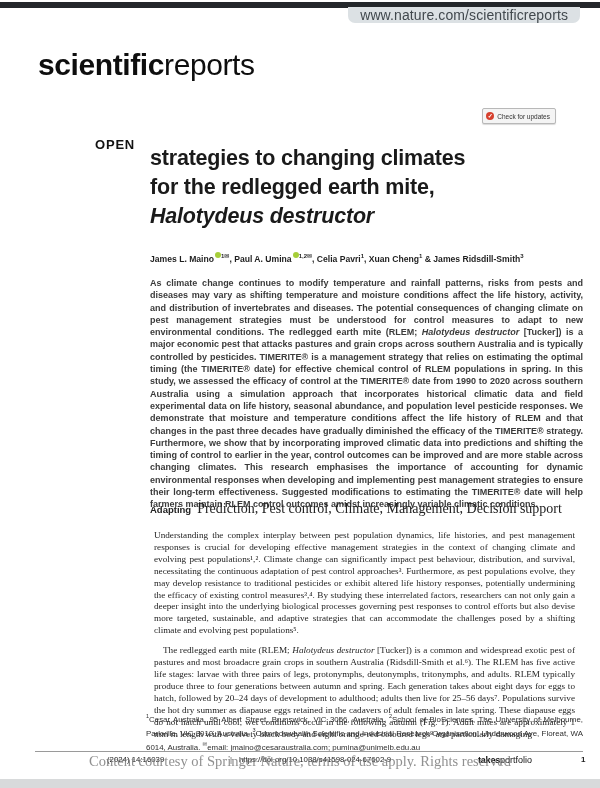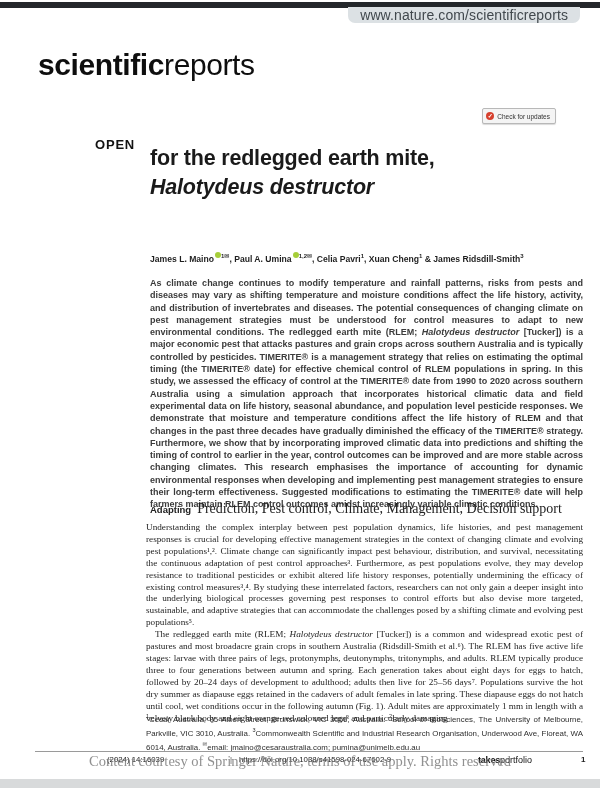--- a/index.html
+++ b/index.html
@@ -43,21 +43,21 @@
   }
   .abstract .italic{font-style:italic;}
   .keywords{position:absolute;left:150px;top:501px;width:433px;font-size:9.5px;color:#222;}
   .keywords .kw-label{font-weight:700;font-family:"Liberation Sans",sans-serif;margin-right:6px;}
   .keywords .kw-text{font-family:Liberation Serif, serif;font-size:14px;}
   .body-text{
     position:absolute;left:146px;top:522px;width:437px;
     font-family:"Liberation Serif",serif;font-size:9.2px;line-height:11.9px;
     color:#1e1e1e;text-align:justify;
   }
-  .body-text p{margin:0;}
+  .body-text p{margin:8px;}
   .body-text p.indent{text-indent:9px;}
   .body-text .italic{font-style:italic;}
   .affiliations{
     position:absolute;left:146px;top:711px;width:437px;
     font-size:7.9px;line-height:10.6px;color:#2e2e2e;text-align:justify;
   }
   .affiliations sup{font-size:5.5px;}
   .footer-rule{position:absolute;left:35px;top:751px;width:548px;height:1px;background:#9a9a9a;}
   .footer{position:absolute;left:0;top:755px;width:600px;height:12px;font-size:7.8px;color:#222;}
   .footer .journal{position:absolute;left:35px;font-weight:400;margin-top:38px;}
@@ -88,20 +88,21 @@
 </div>
 
 <div class="check-badge">
   <span class="dot">✓</span>
   <span class="txt">Check for updates</span>
 </div>
 
 <div class="open-label">OPEN</div>
 
 <h1 class="title">
+  <span class="line">strategies to changing climates</span>
   <span class="line">for the redlegged earth mite,</span>
   <span class="line italic">Halotydeus destructor</span>
 </h1>
 
 <div class="authors">
   <span>James L. Maino</span><span class="orcid"></span><sup><span>1</span><span class="mailglyph">✉</span></sup><span>, </span><span>Paul A. Umina</span><span class="orcid"></span><sup><span>1,2</span><span class="mailglyph">✉</span></sup><span>, </span><span>Celia Pavri</span><sup><span>1</span></sup><span>, </span><span>Xuan Cheng</span><sup><span>1</span></sup><span> &amp; </span><span>James Ridsdill-Smith</span><sup><span>3</span></sup>
 </div>
 
 <div class="abstract"><span>As climate change continues to modify temperature and rainfall patterns, risks from pests and diseases may vary as shifting temperature and moisture conditions affect the life history, activity, and distribution of invertebrates and diseases. The potential consequences of changing climate on pest management strategies must be understood for control measures to adapt to new environmental conditions. The redlegged earth mite (RLEM; </span><span class="italic">Halotydeus destructor</span><span> [Tucker]) is a major economic pest that attacks pastures and grain crops across southern Australia and is typically controlled by pesticides. TIMERITE® is a management strategy that relies on estimating the optimal timing (the TIMERITE® date) for effective chemical control of RLEM populations in spring. In this study, we assessed the efficacy of control at the TIMERITE® date from 1990 to 2020 across southern Australia using a simulation approach that incorporates historical climatic data and field experimental data on life history, seasonal abundance, and population level pesticide responses. We demonstrate that moisture and temperature conditions affect the life history of RLEM and that changes in the past three decades have gradually diminished the efficacy of the TIMERITE® strategy. Furthermore, we show that by incorporating improved climatic data into predictions and shifting the timing of control to earlier in the year, control outcomes can be improved and are more stable across changing climates. This research emphasises the importance of accounting for dynamic environmental responses when developing and implementing pest management strategies to ensure their long-term effectiveness. Suggested modifications to estimating the TIMERITE® date will help farmers maintain RLEM control outcomes amidst increasingly variable climatic conditions.</span></div>
 

